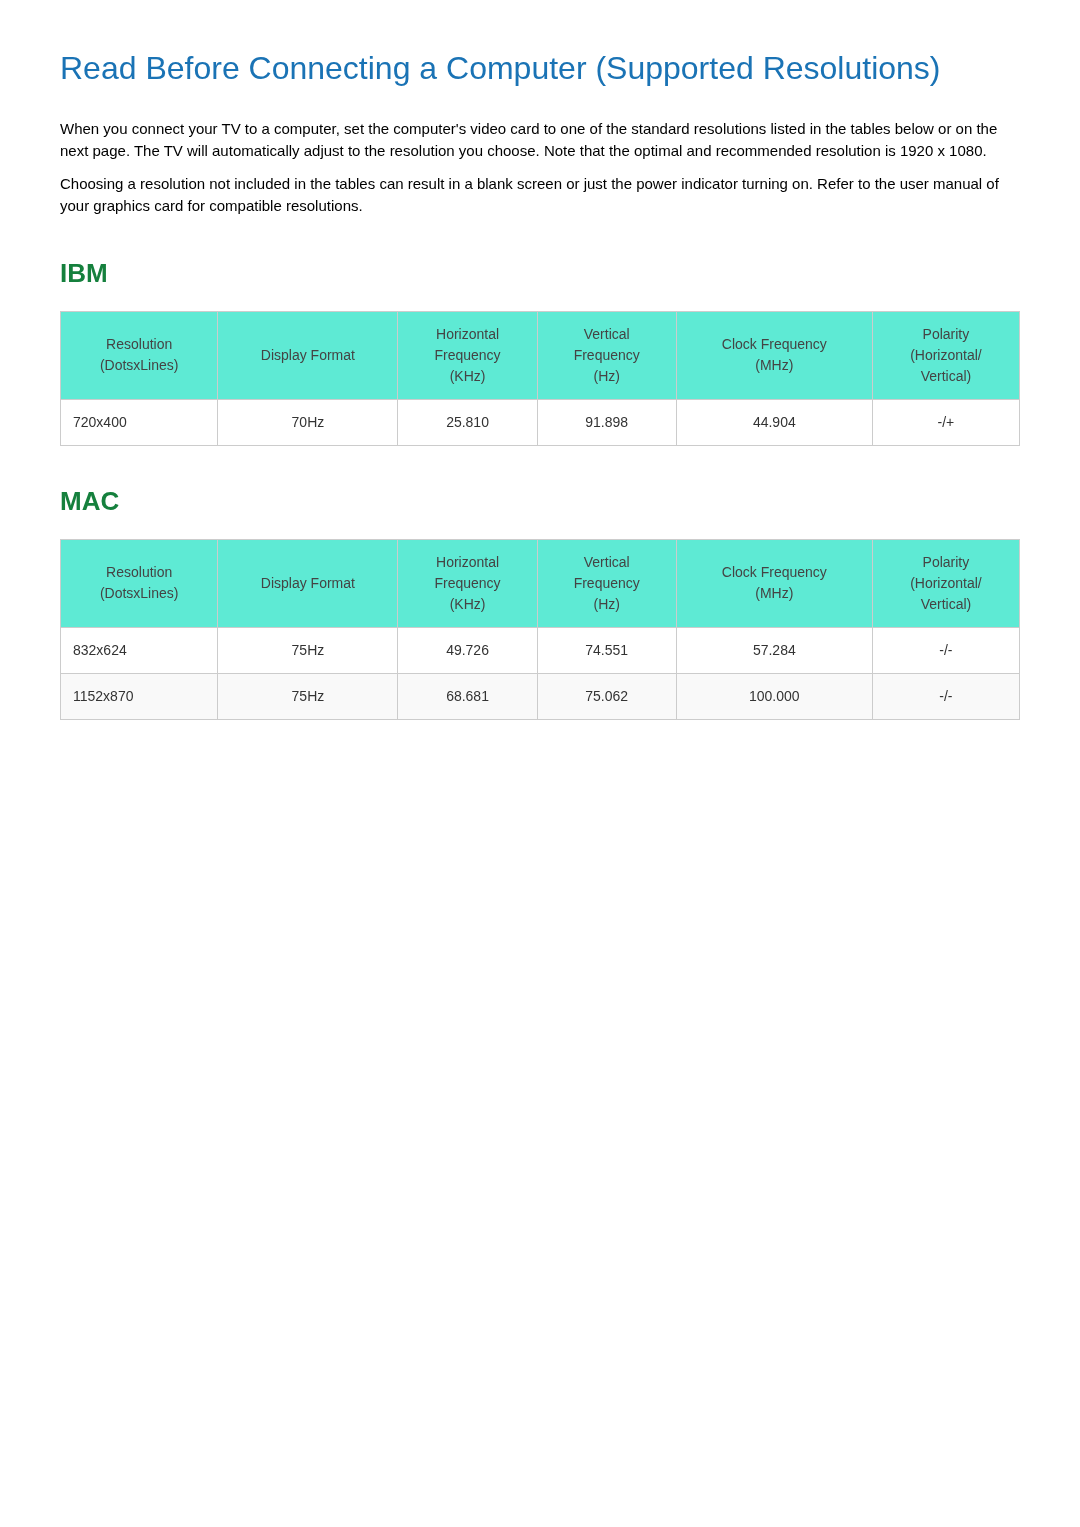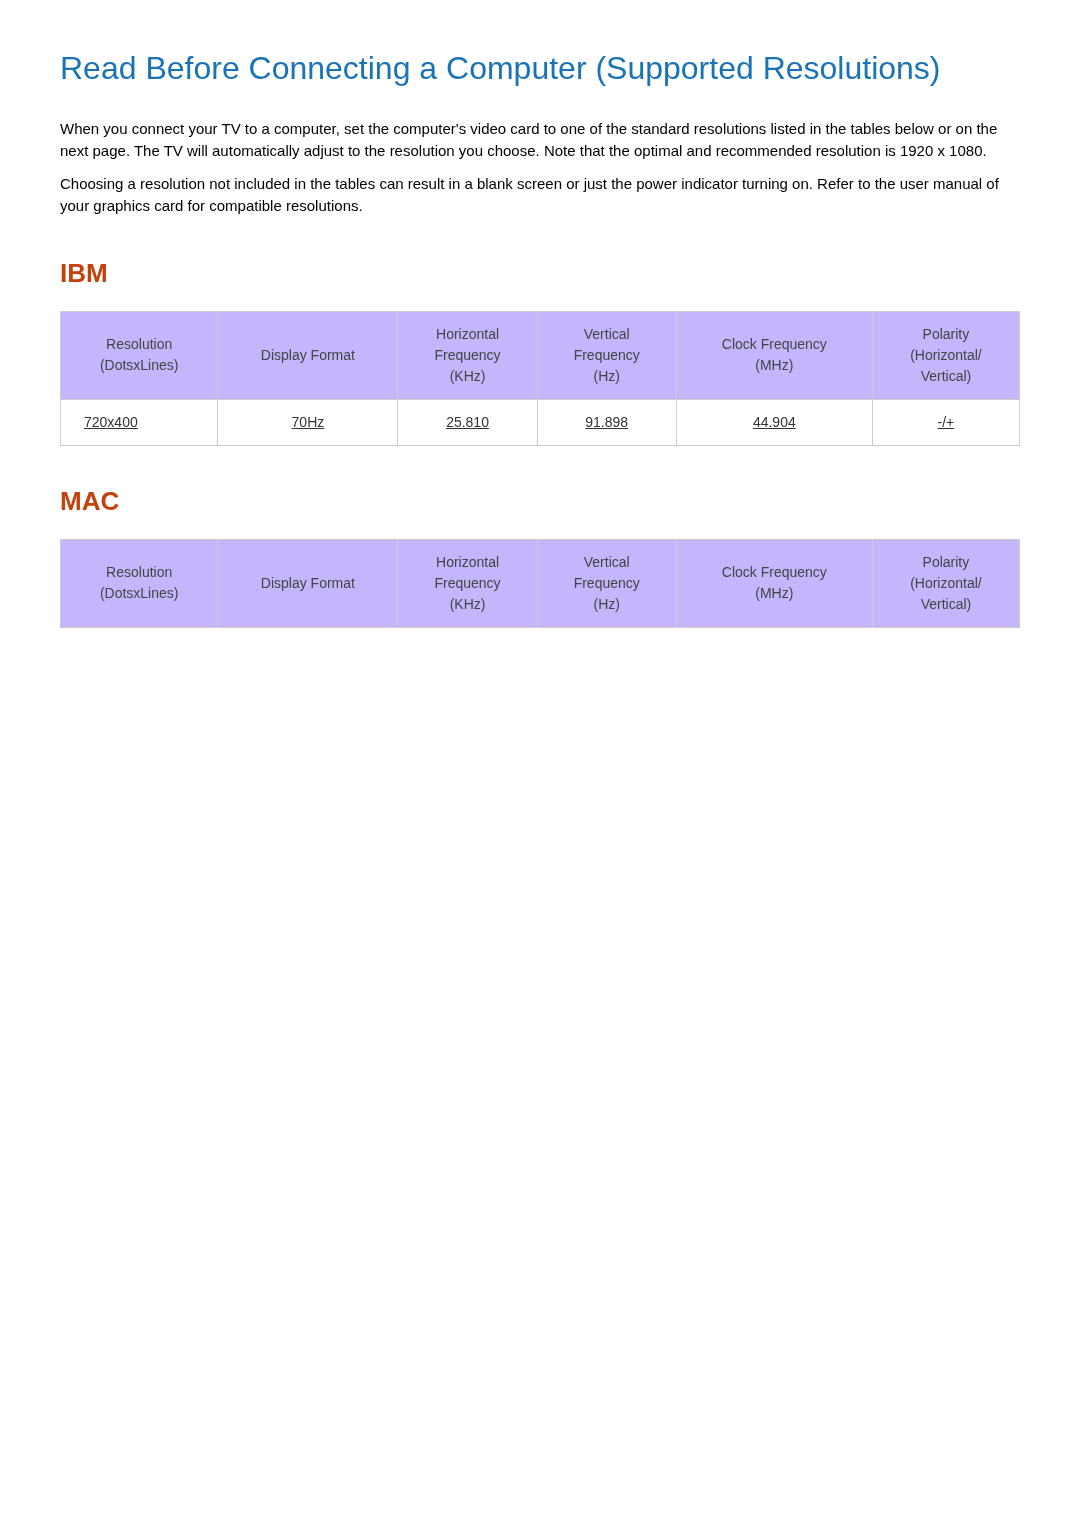--- a/index.html
+++ b/index.html
@@ -28,60 +28,59 @@
 
     .intro-text {
       margin-bottom: 10px;
       color: #000000;
       font-size: 15px;
     }
 
     .section-title {
       font-size: 26px;
       font-weight: bold;
-      color: #c2410c;
+      color: #15803d;
       margin-top: 36px;
       margin-bottom: 18px;
     }
 
     table {
       width: 100%;
       border-collapse: collapse;
       margin-bottom: 10px;
       font-size: 14px;
     }
 
     thead tr {
-      background-color: #c4b5fd;
+      background-color: #5eead4;
     }
 
     thead th {
       padding: 12px 14px;
       text-align: center;
       font-weight: normal;
       color: #444;
       border: 1px solid #cccccc;
       vertical-align: middle;
     }
 
     tbody tr {
       background-color: #ffffff;
     }
 
     tbody tr:nth-child(even) {
       background-color: #f9f9f9;
     }
 
     tbody td {
-      padding: 12px 23px;
+      padding: 12px 12px;
       border: 1px solid #cccccc;
       text-align: center;
       color: #333;
       vertical-align: middle;
-      text-decoration: underline;
     }
 
     tbody td:first-child {
       text-align: left;
     }
   </style>
 </head>
 <body>
 
 <h1 class="page-title">Read Before Connecting a Computer (Supported Resolutions)</h1>
@@ -121,14 +120,30 @@
     <tr>
       <th>Resolution<br>(DotsxLines)</th>
       <th>Display Format</th>
       <th>Horizontal<br>Frequency<br>(KHz)</th>
       <th>Vertical<br>Frequency<br>(Hz)</th>
       <th>Clock Frequency<br>(MHz)</th>
       <th>Polarity<br>(Horizontal/<br>Vertical)</th>
     </tr>
   </thead>
   <tbody id="mac-table-body">
+      <tr>
+      <td>832x624</td>
+      <td>75Hz</td>
+      <td>49.726</td>
+      <td>74.551</td>
+      <td>57.284</td>
+      <td>-/-</td>
+    </tr>
+      <tr>
+      <td>1152x870</td>
+      <td>75Hz</td>
+      <td>68.681</td>
+      <td>75.062</td>
+      <td>100.000</td>
+      <td>-/-</td>
+    </tr>
     </tbody>
 </table>
 
 </body></html>

